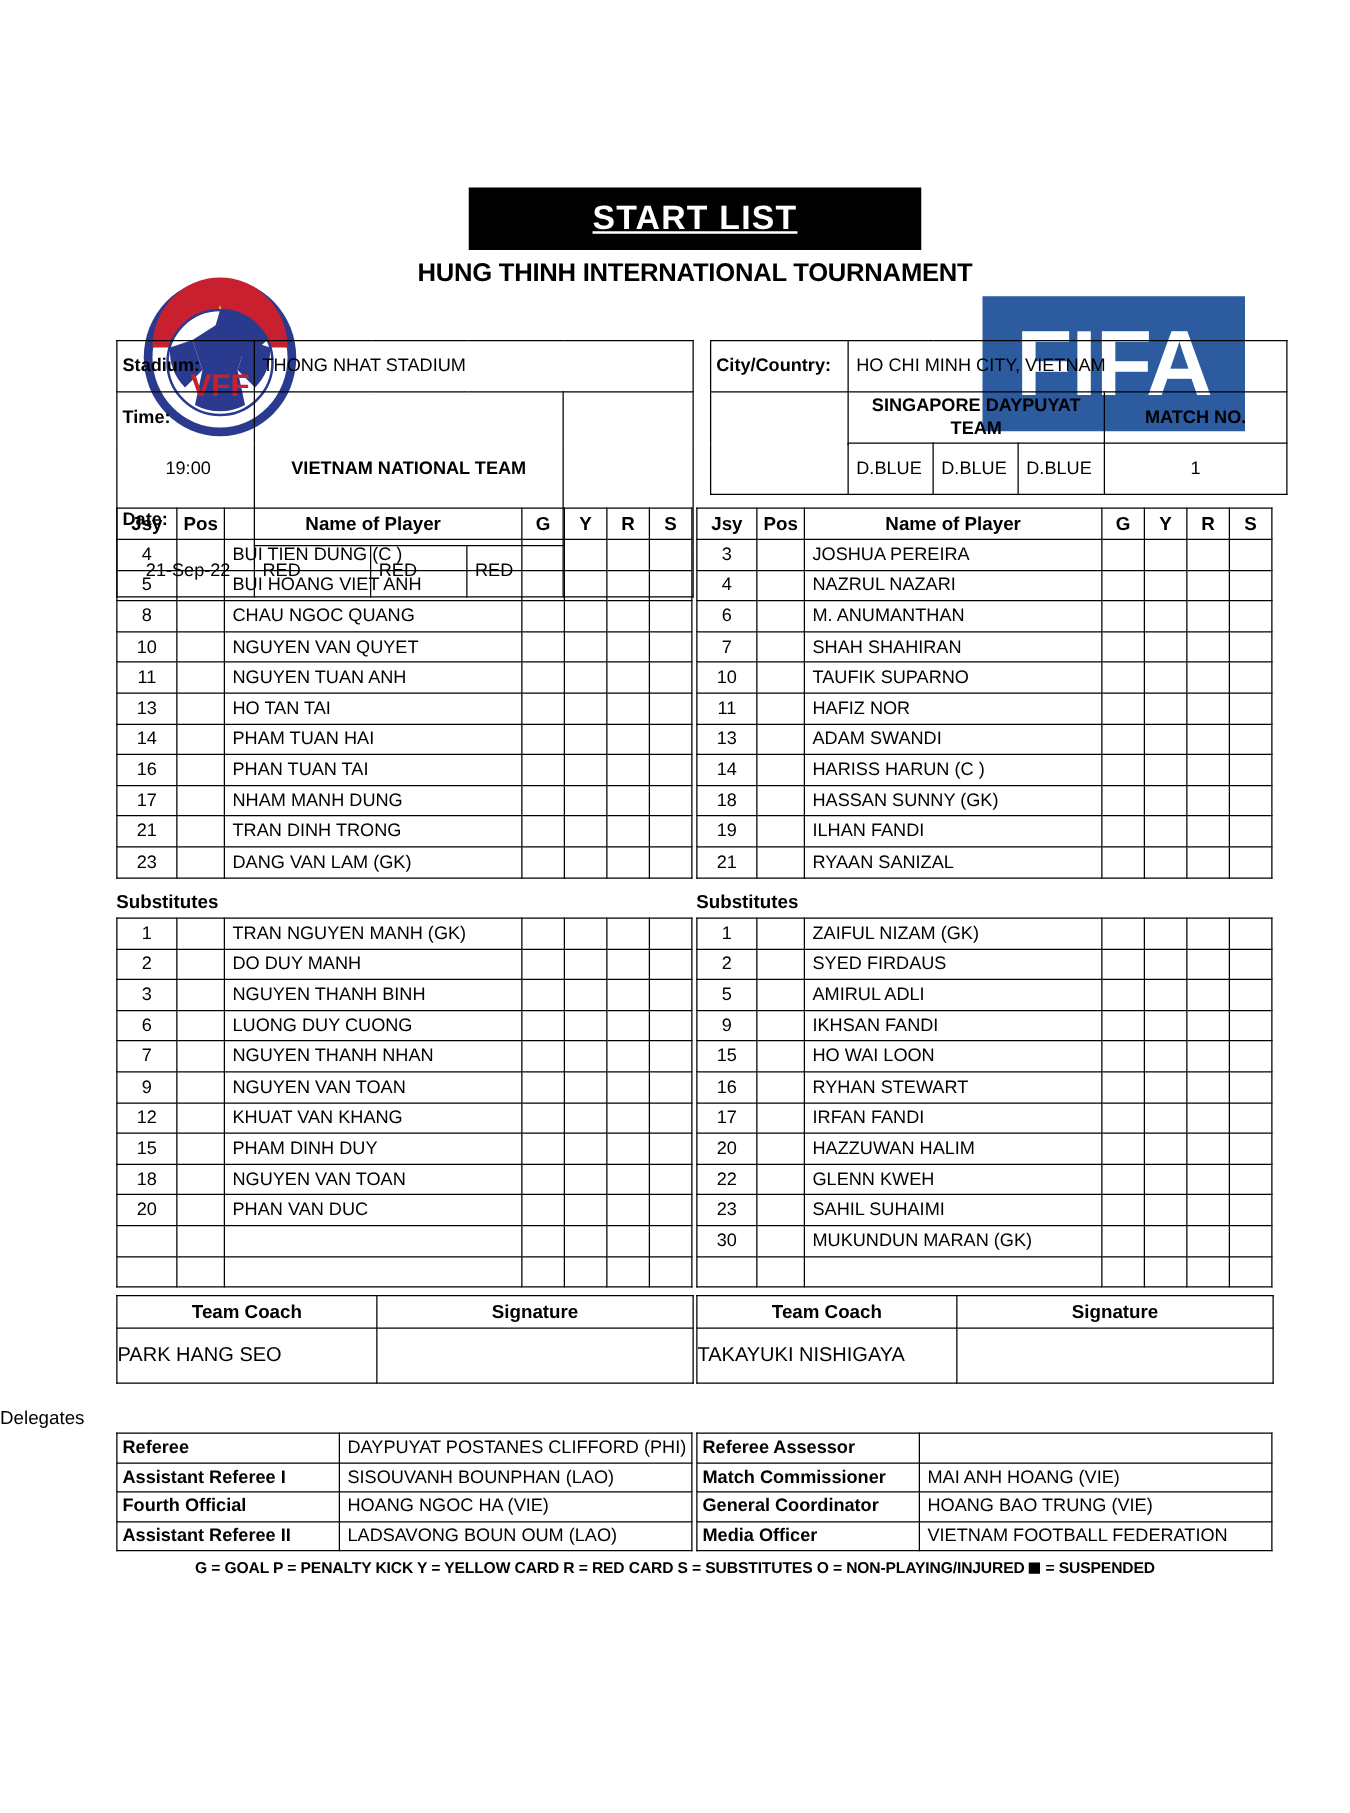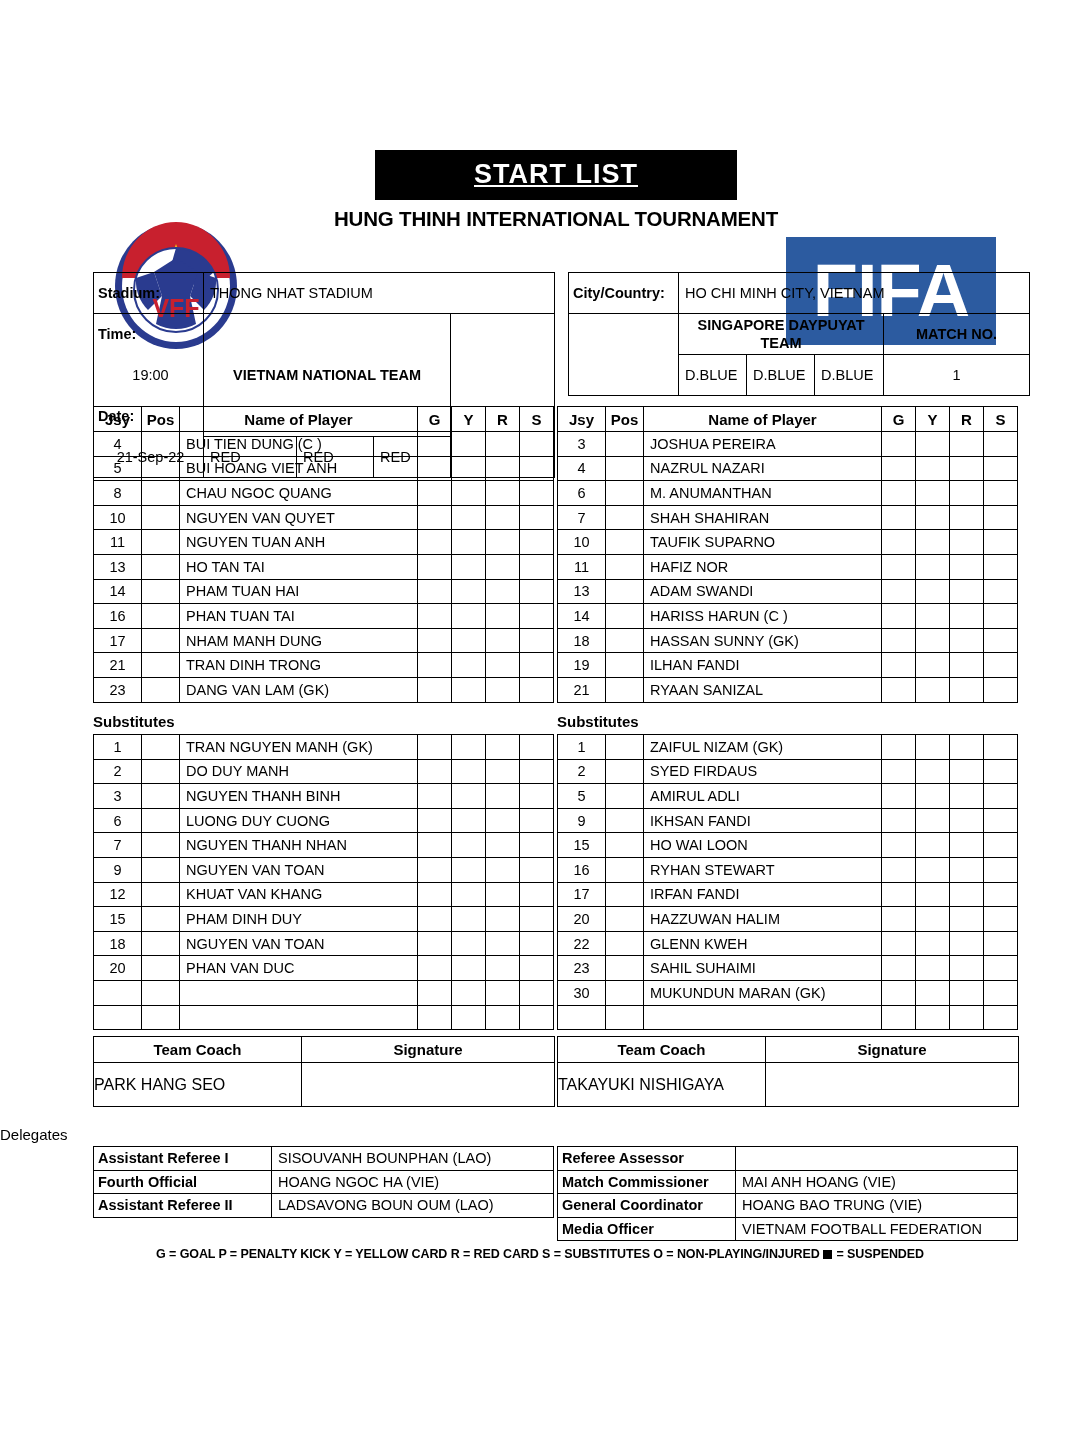--- a/index.html
+++ b/index.html
@@ -711,20 +711,24 @@
     </tbody>
       </table>
   </div>
 
   <div class="delegates-label">Delegates</div>
 
   <div class="deleg left">
     <table>
         <tbody>
           <tr>
+            <td class="k">Referee</td>
+            <td class="v">DAYPUYAT POSTANES CLIFFORD (PHI)</td>
+          </tr>
+          <tr>
             <td class="k">Assistant Referee I</td>
             <td class="v">SISOUVANH BOUNPHAN (LAO)</td>
           </tr>
           <tr>
             <td class="k">Fourth Official</td>
             <td class="v">HOANG NGOC HA (VIE)</td>
           </tr>
           <tr>
             <td class="k">Assistant Referee II</td>
             <td class="v">LADSAVONG BOUN OUM (LAO)</td>

